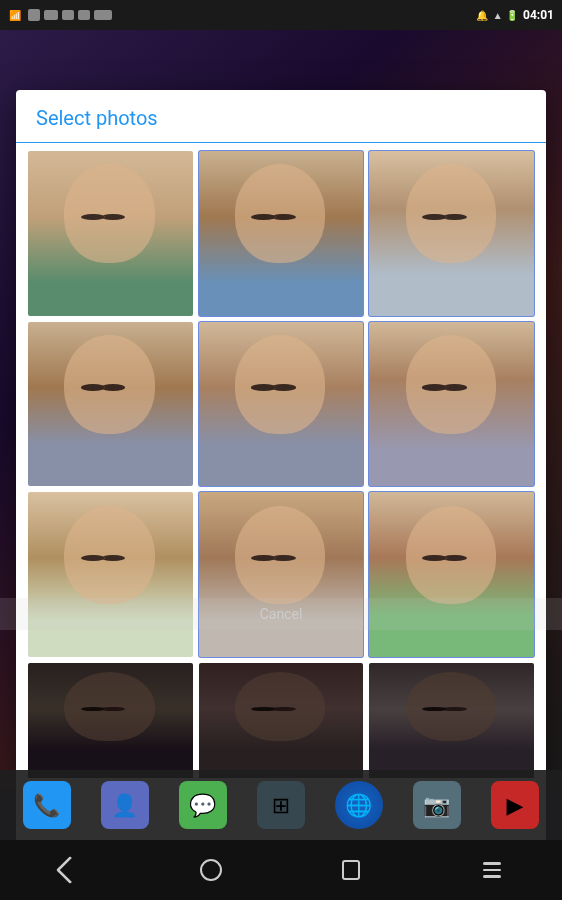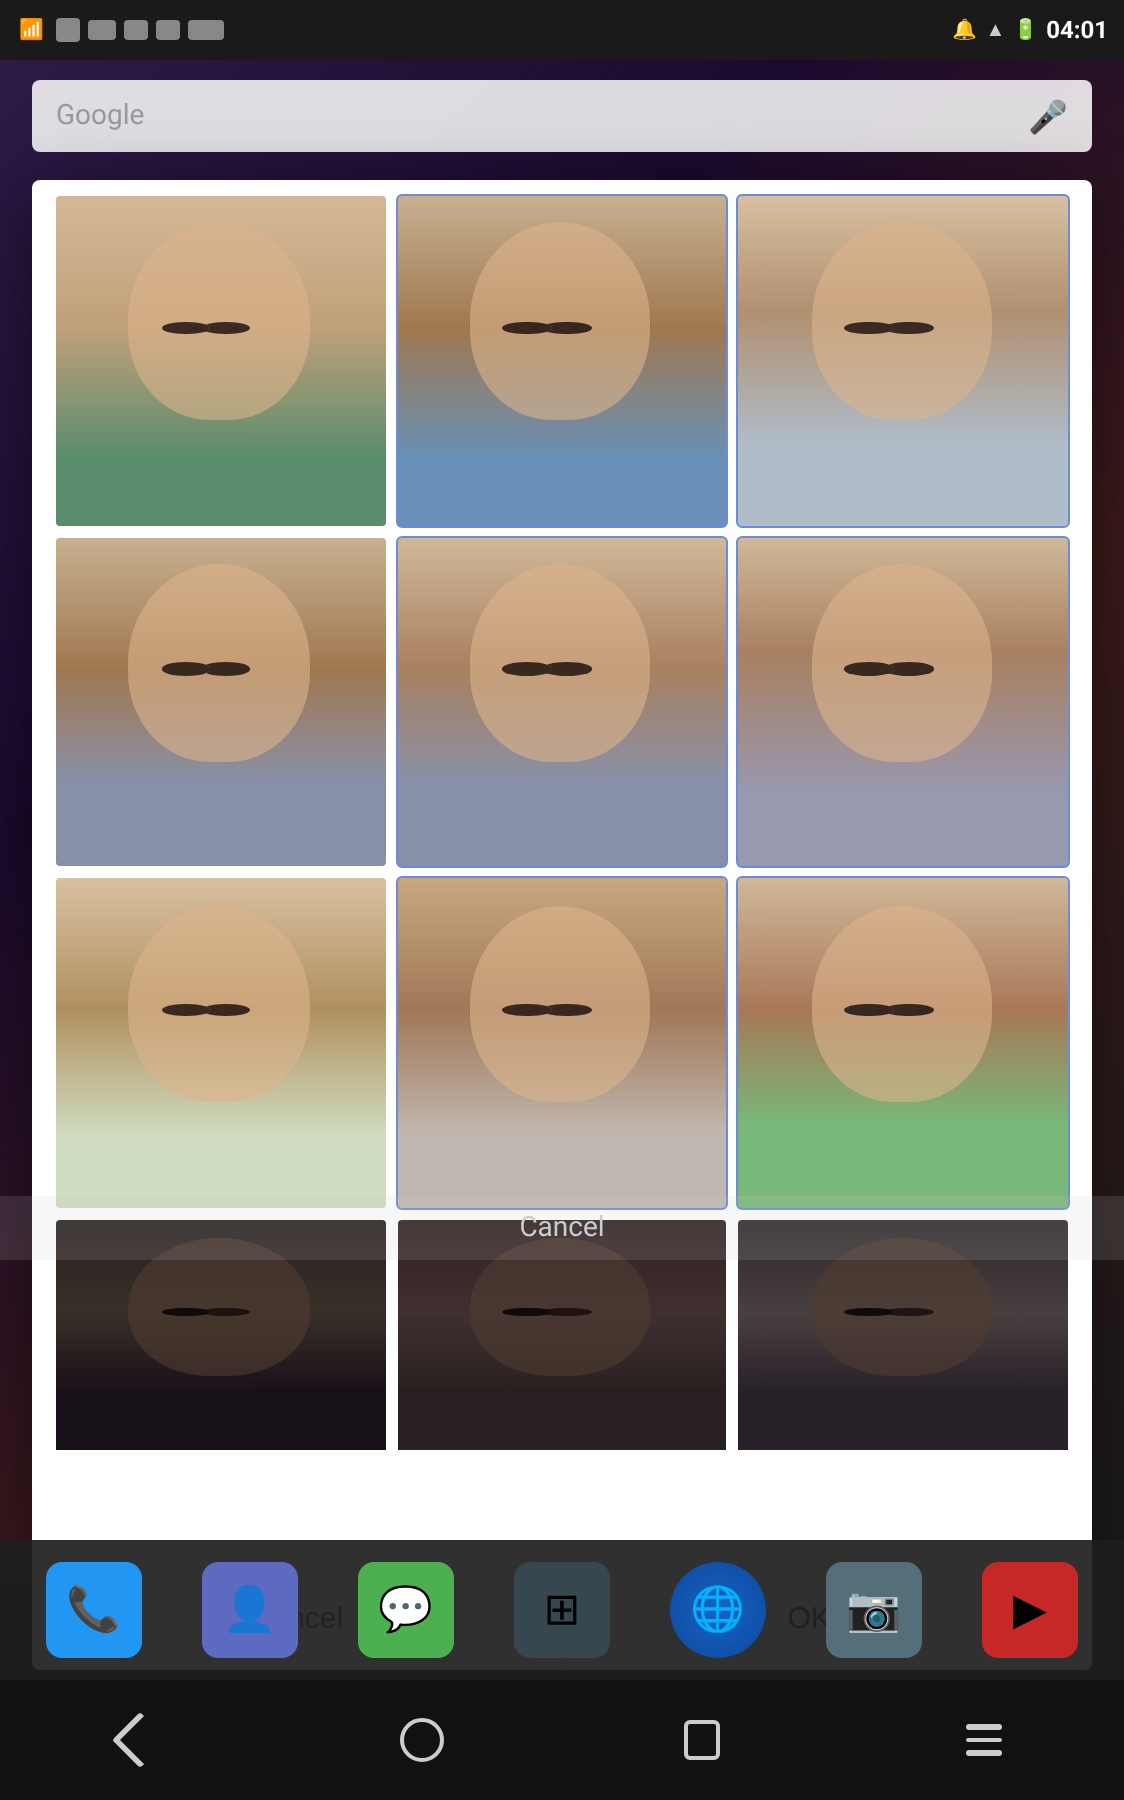--- a/index.html
+++ b/index.html
@@ -292,29 +292,26 @@
   <div class="status-icons-right">
     <span style="font-size:10px; color:#ccc;">🔔</span>
     <span style="font-size:10px; color:#ccc;">▲</span>
     <span style="font-size:10px; color:#ccc;">🔋</span>
     <span class="time">04:01</span>
   </div>
 </div>
 
 <div class="wallpaper">
 
-  <div class="google-bar-bg">
-    <div class="google-bar">
-      <span class="google-text">Google</span>
-      <span class="mic-icon">🎤</span>
+
+  <div class="dialog-overlay">
+
+    <div class="dialog-header">
+      <div class="dialog-title">Select photos</div>
     </div>
-  </div>
-
-  <div class="dialog-overlay">
-
 
     <div class="photo-grid">
 
       <div class="photo-cell">
         <div class="portrait p1"></div>
       </div>
       <div class="photo-cell selected">
         <div class="portrait p2"></div>
       </div>
       <div class="photo-cell selected">

